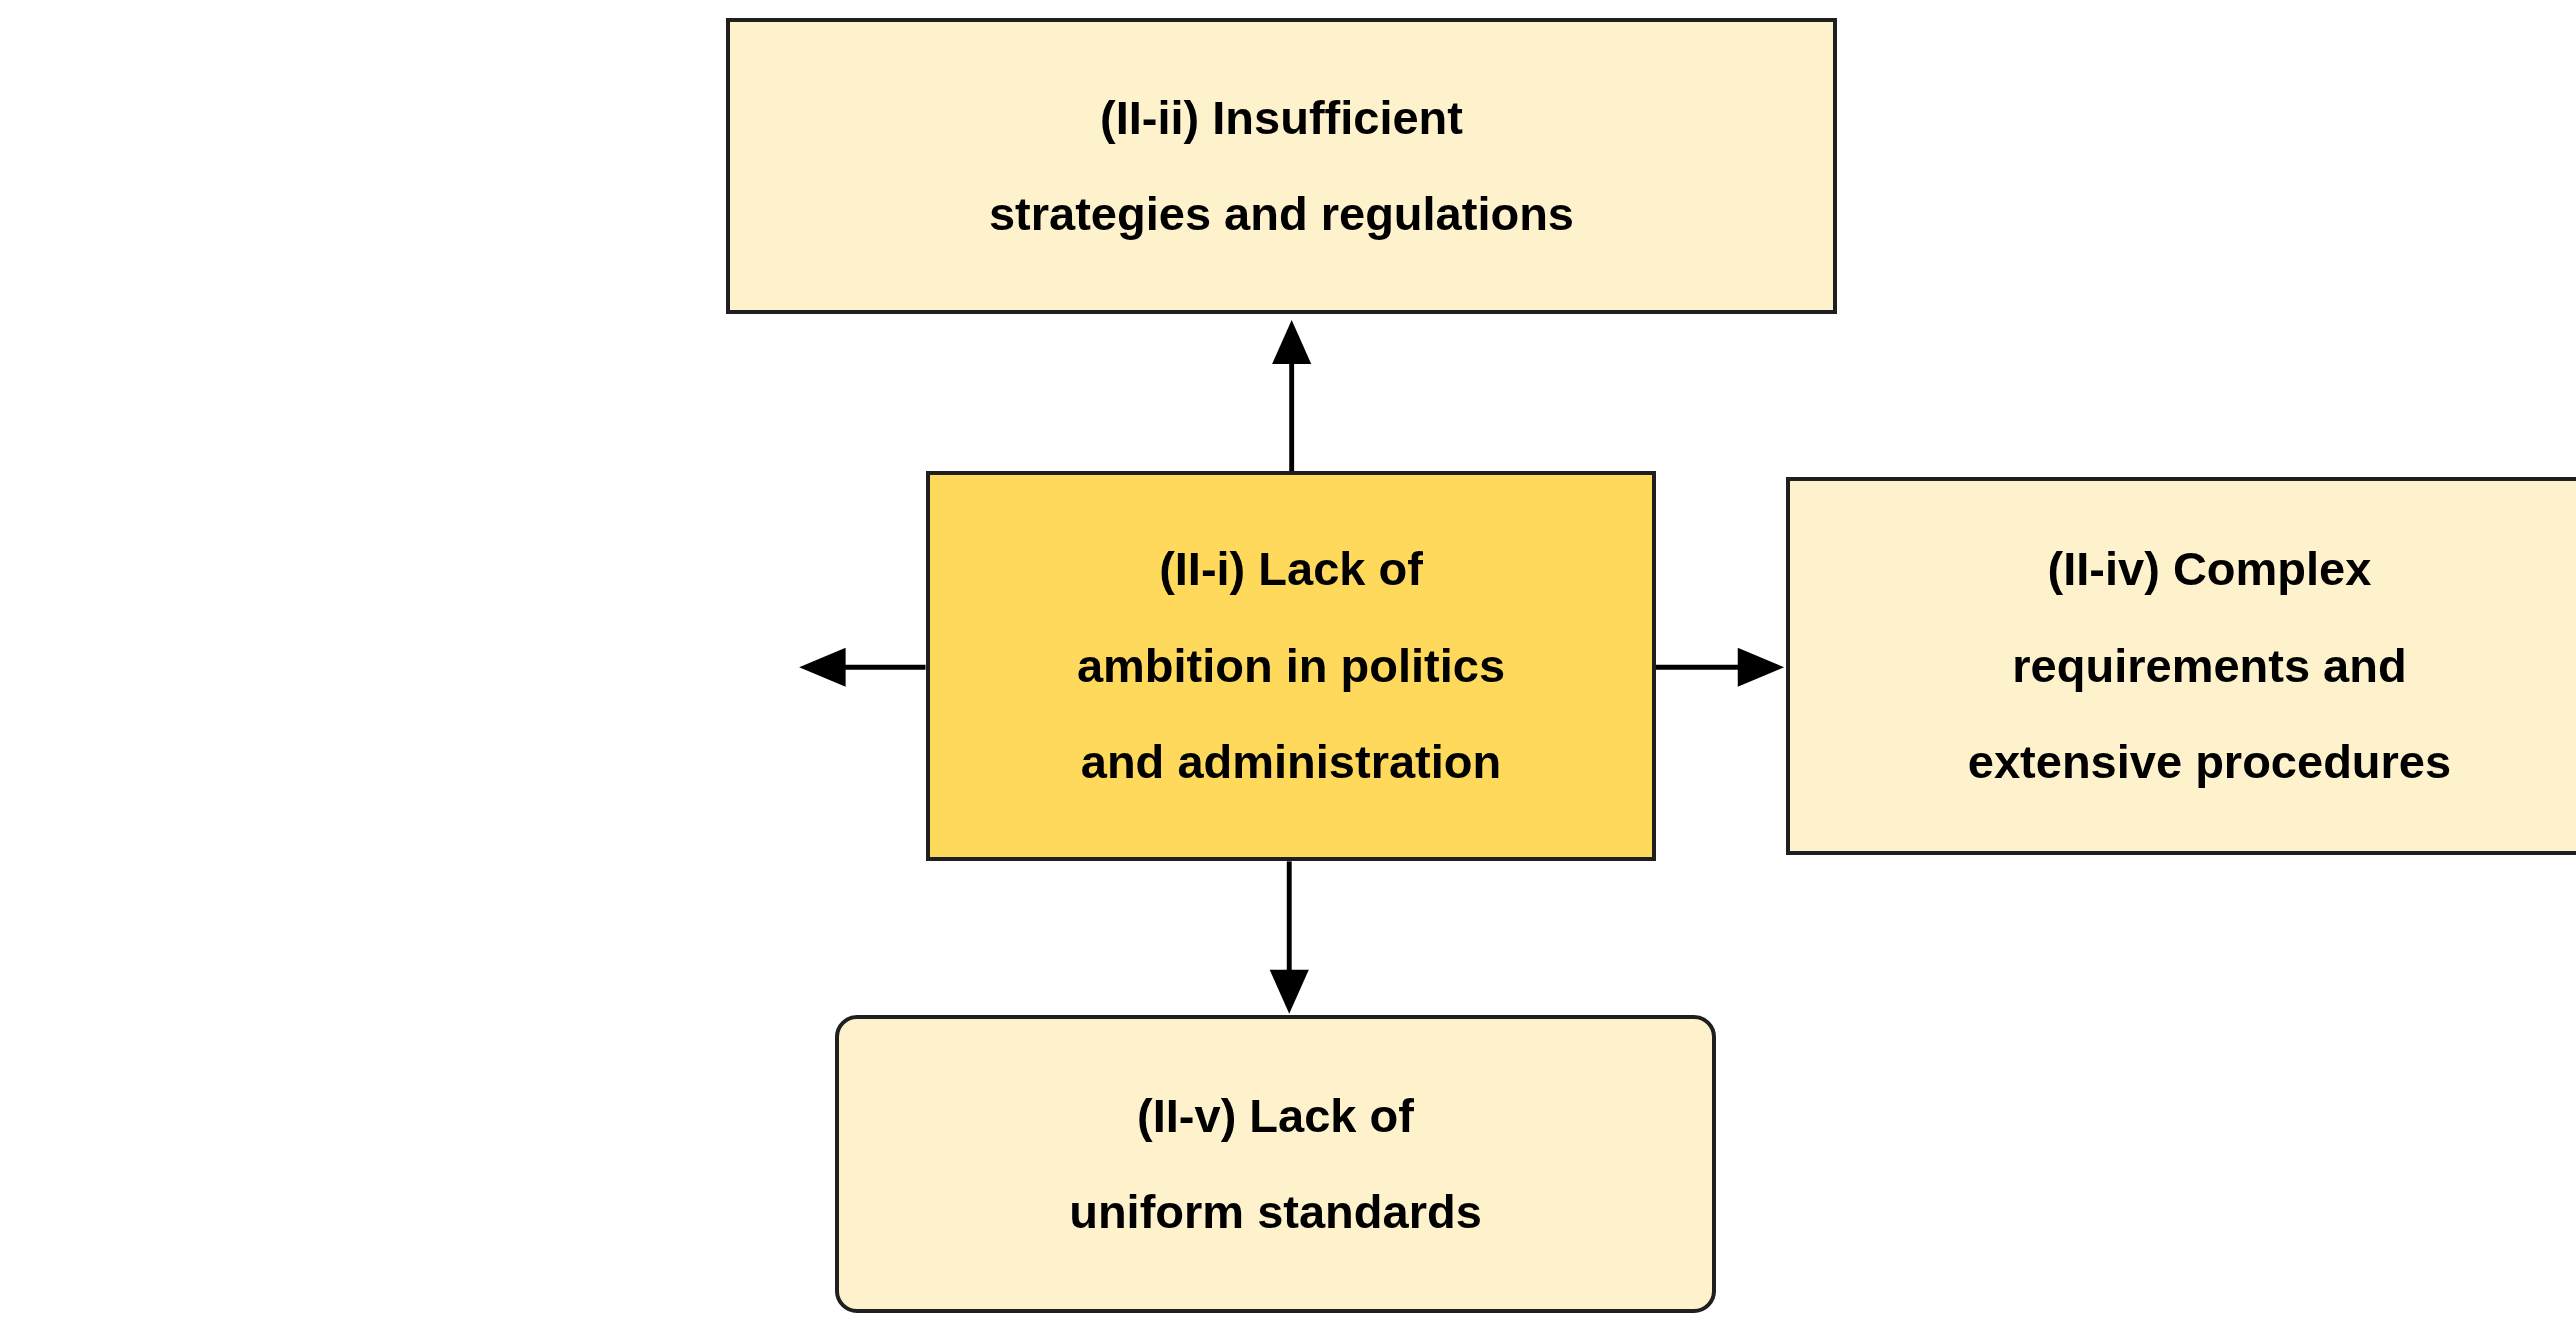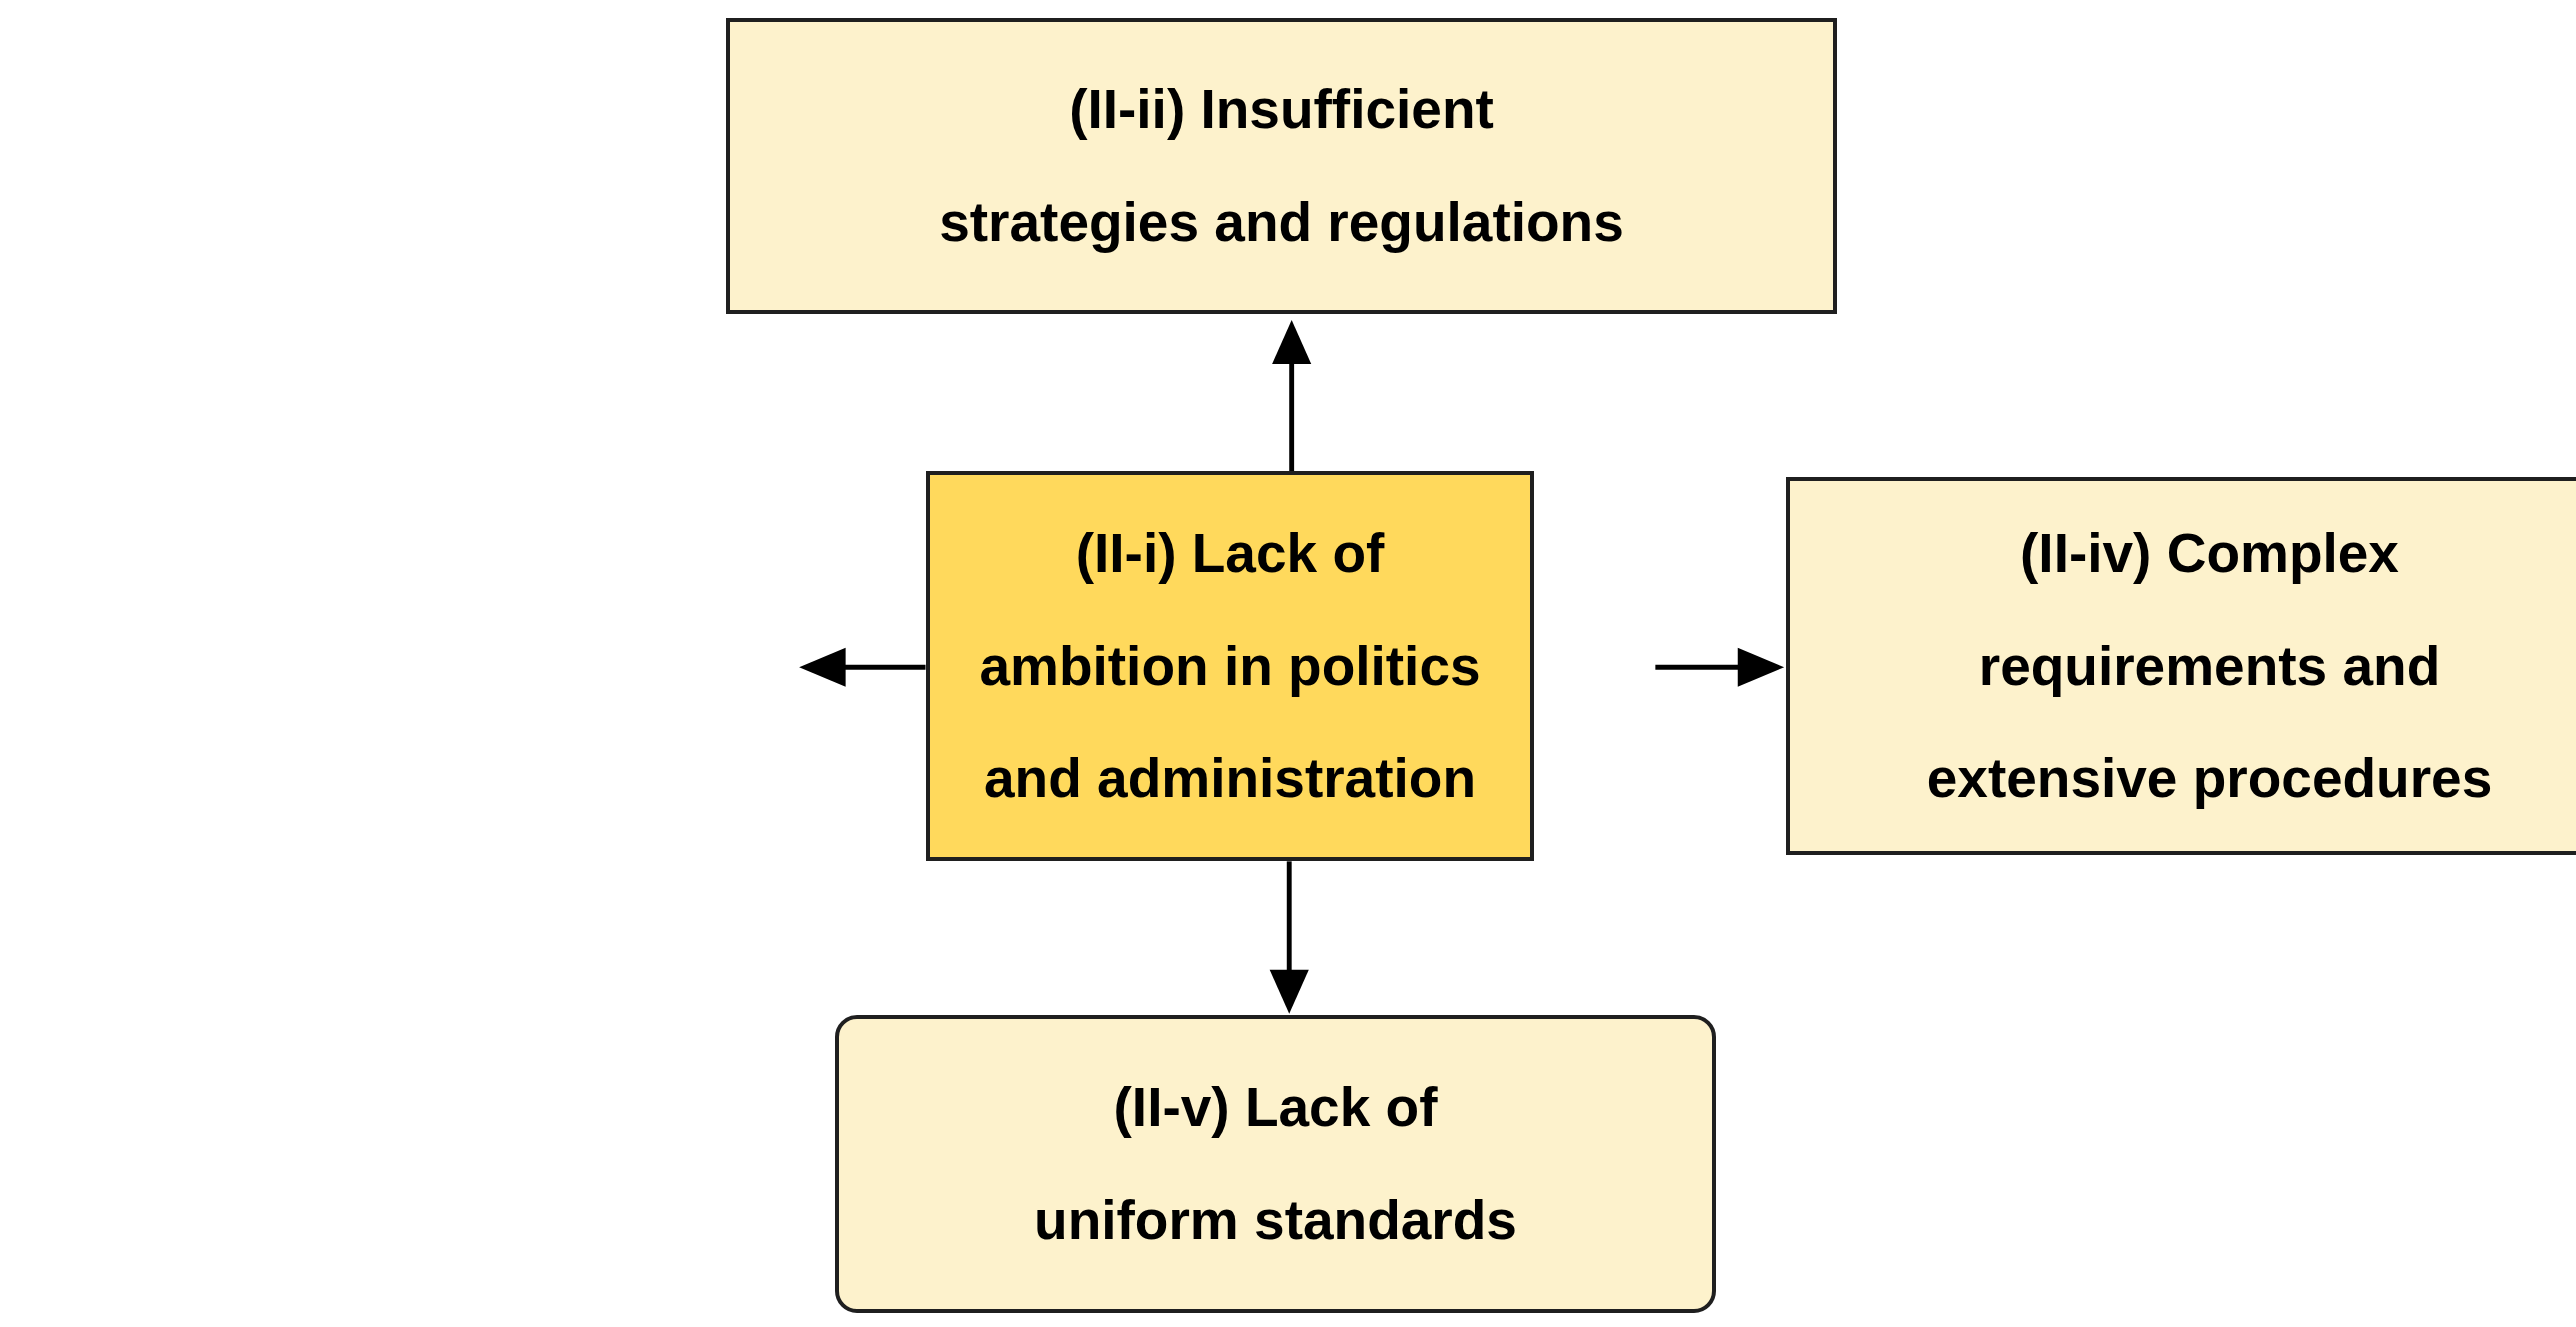--- a/index.html
+++ b/index.html
@@ -35,29 +35,29 @@
   .node{
     position:absolute;
     box-sizing:border-box;
     border:4.1px solid var(--border);
     display:flex;
     align-items:center;
     justify-content:center;
     text-align:center;
     color:var(--text);
     font-weight:bold;
-    font-size:55px;
+    font-size:47px;
     line-height:2.05;
     white-space:pre-line;
   }
   .node-satellite{background:var(--satellite-fill);}
   .node-center{background:var(--center-fill);}
   .pos-top{left:726px;top:18px;width:1111px;height:296px;}
   .pos-left{left:22px;top:475px;width:776px;height:379px;}
-  .pos-center{left:926px;top:471px;width:608px;height:390px;}
+  .pos-center{left:926px;top:471px;width:730px;height:390px;}
   .pos-right{left:1786px;top:477px;width:847px;height:378px;}
   .pos-bottom{left:835px;top:1015px;width:881px;height:298px;border-radius:22px;}
 </style>
 </head>
 <body>
 
 <div class="canvas">
 
   <svg class="arrow-layer" viewBox="0 0 3159 1628" xmlns="http://www.w3.org/2000/svg">
     <g>

